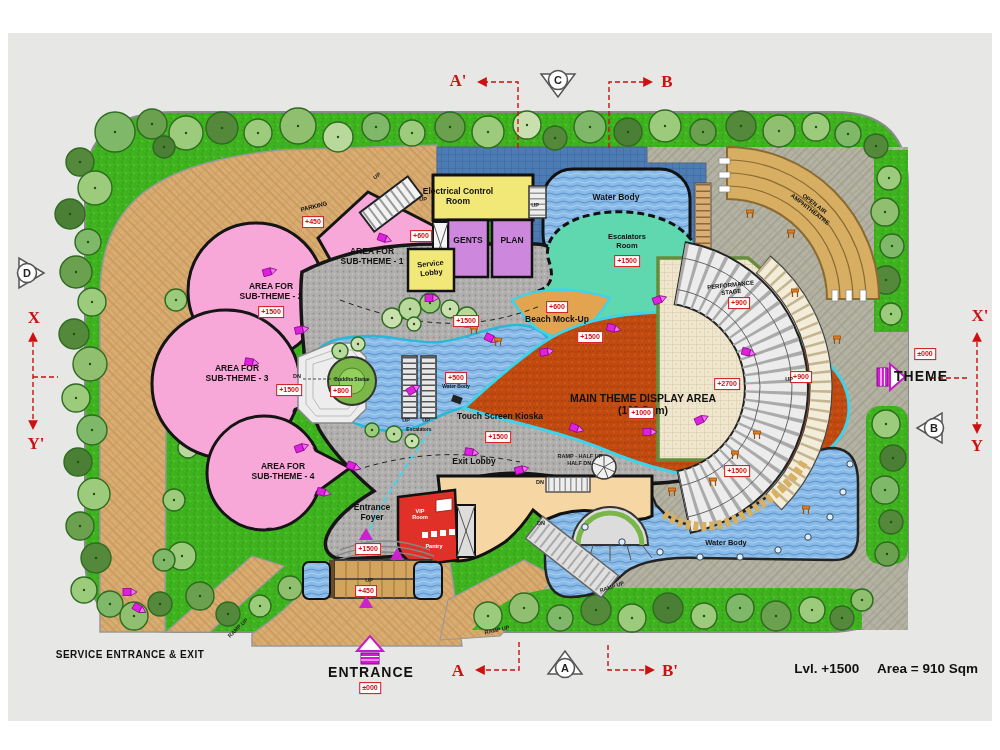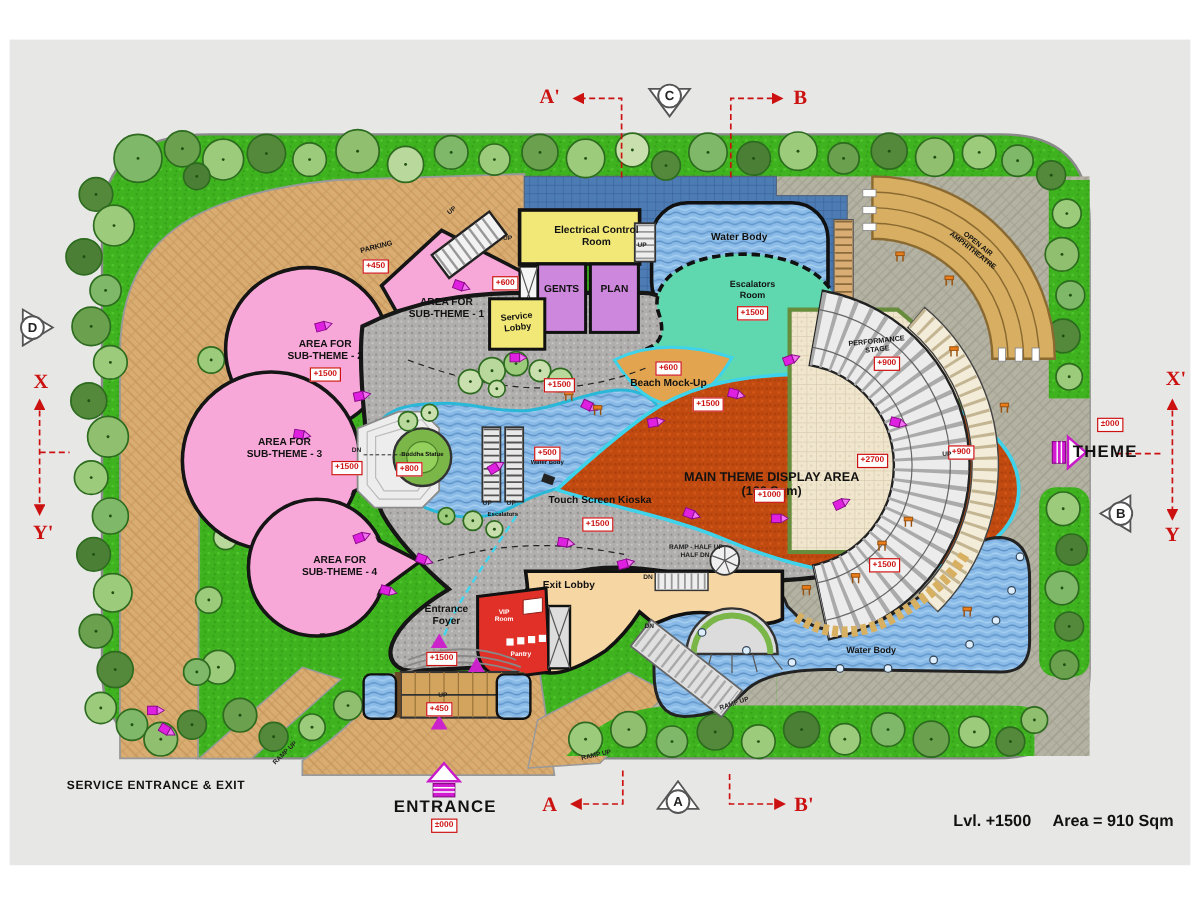--- a/index.html
+++ b/index.html
@@ -18,21 +18,21 @@
   .lbl-entrance{font-size:14px;letter-spacing:1px;}
   .badge{position:absolute;transform:translate(-50%,-50%);background:#fff;border:1.3px solid #cc1111;
          color:#cc1111;font-size:7px;font-weight:bold;padding:0 2px;line-height:1.4;white-space:nowrap;}
   .ann{position:absolute;transform:translate(-50%,-50%);font-size:5.5px;font-weight:bold;color:#222;
        white-space:pre-line;text-align:center;line-height:1.2;}
   .sec-letter{position:absolute;transform:translate(-50%,-50%);color:#cc1111;font-weight:bold;
        font-size:17px;font-family:"Liberation Serif",serif;}
   .marker{position:absolute;width:46px;height:46px;}
   #titleblock{position:absolute;right:22px;top:658px;text-align:right;color:#111;}
   .tb-title{font-size:15px;font-weight:bold;border-bottom:1.6px solid #111;display:inline-block;padding-bottom:1px;}
-  .tb-sub{font-size:13.5px;font-weight:bold;margin-top:18px;}
+  .tb-sub{font-size:13.5px;font-weight:bold;margin-top:3px;}
   .tb-sub span{margin-left:14px;}
 </style>
 </head>
 <body>
 
 <div id="stage">
 
 <svg id="plan" width="1000" height="750" viewBox="0 0 1000 750">
 <defs>
   <pattern id="lawn" patternUnits="userSpaceOnUse" width="8" height="8">
@@ -771,21 +771,21 @@
   <path d="M33,334 L33,428" marker-start="url(#ar)" marker-end="url(#ar)"></path>
   <path d="M33,377 L58,377"></path>
   <path d="M977,334 L977,432" marker-start="url(#ar)" marker-end="url(#ar)"></path>
   <path d="M930,378 L970,378"></path>
   <path d="M519,642 L519,670 L477,670" marker-end="url(#ar)"></path>
   <path d="M608,645 L608,670 L653,670" marker-end="url(#ar)"></path>
 </g>
 </svg>
 
 <div id="labels">
-      <div class="lbl lbl-md" style="left: 497px; top: 196px;">Electrical Control
+      <div class="lbl lbl-md" style="left: 458px; top: 196px;">Electrical Control
 Room</div>
       <div class="lbl lbl-md" style="left: 468px; top: 240px;">GENTS</div>
       <div class="lbl lbl-md" style="left: 512px; top: 240px;">PLAN</div>
       <div class="lbl lbl-sm" style="left: 431px; top: 269px; transform: translate(-50%, -50%) rotate(-6deg);">Service
 Lobby</div>
       <div class="lbl lbl-md" style="left: 616px; top: 197px;">Water Body</div>
       <div class="lbl lbl-sm" style="left: 627px; top: 242px;">Escalators
 Room</div>
       <div class="lbl lbl-md" style="left: 372px; top: 256px;">AREA FOR
 SUB-THEME - 1</div>
@@ -795,21 +795,21 @@
 SUB-THEME - 3</div>
       <div class="lbl lbl-md" style="left: 283px; top: 471px;">AREA FOR
 SUB-THEME - 4</div>
       <div class="lbl lbl-xs" style="left: 314px; top: 207px; transform: translate(-50%, -50%) rotate(-14deg);">PARKING</div>
       <div class="lbl lbl-md" style="left: 557px; top: 319px;">Beach Mock-Up</div>
       <div class="lbl lbl-lg" style="left: 643px; top: 404px;">MAIN THEME DISPLAY AREA
 (166 Sqm)</div>
       <div class="lbl lbl-md" style="left: 500px; top: 416px;">Touch Screen Kioska</div>
       <div class="lbl lbl-md" style="left: 372px; top: 512px;">Entrance
 Foyer</div>
-      <div class="lbl lbl-md" style="left: 474px; top: 487px;">Exit Lobby</div>
+      <div class="lbl lbl-md" style="left: 474px; top: 461px;">Exit Lobby</div>
       <div class="lbl lbl-white" style="left: 420px; top: 514px;">VIP
 Room</div>
       <div class="lbl lbl-white" style="left: 434px; top: 546px;">Pantry</div>
       <div class="lbl lbl-sm" style="left: 726px; top: 543px;">Water Body</div>
       <div class="lbl lbl-2xs" style="left: 456px; top: 387px;">Water Body</div>
       <div class="lbl lbl-2xs" style="left: 352px; top: 380px;">Buddha Statue</div>
       <div class="lbl lbl-xs" style="left: 731px; top: 289px; transform: translate(-50%, -50%) rotate(-6deg);">PERFORMANCE
 STAGE</div>
       <div class="lbl lbl-xs" style="left: 812px; top: 207px; transform: translate(-50%, -50%) rotate(38deg);">OPEN AIR
 AMPHITHEATRE</div>

